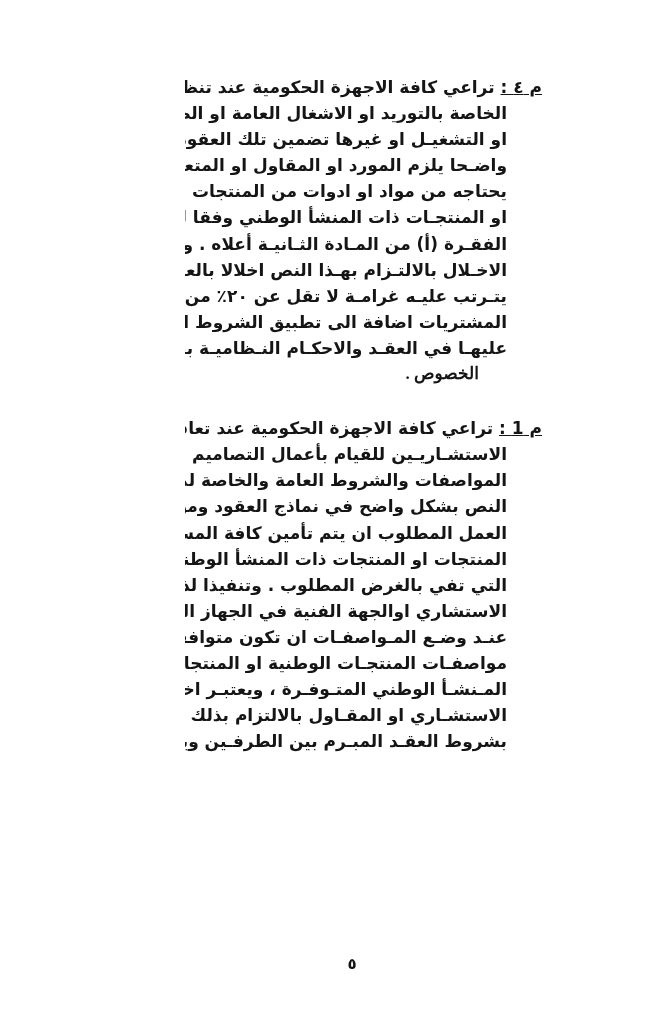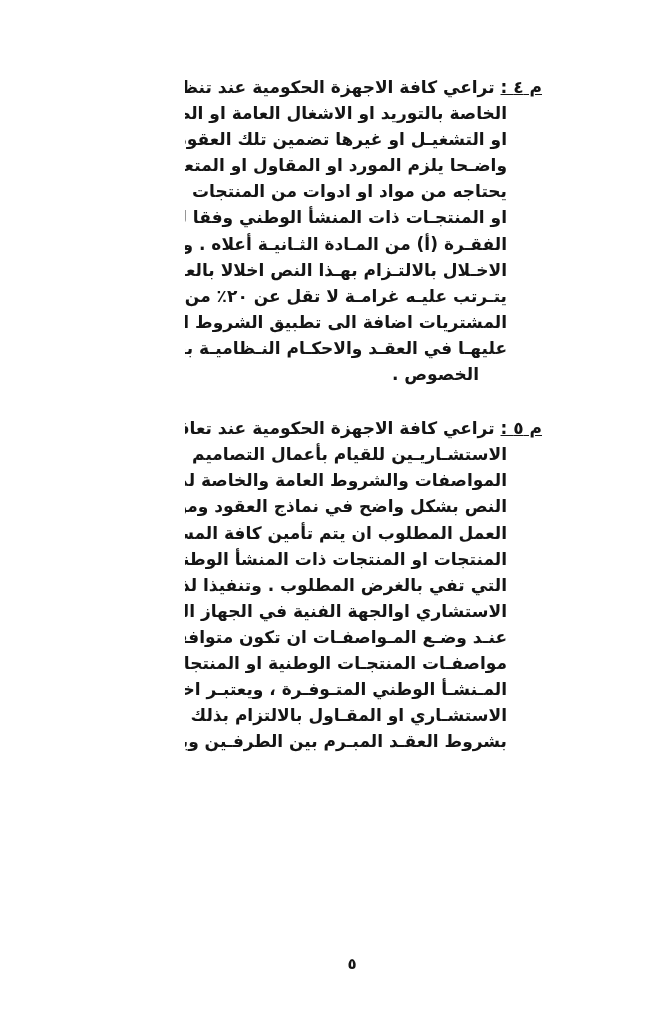--- a/index.html
+++ b/index.html
@@ -40,20 +40,21 @@
     text-align-last: justify;
     letter-spacing: 0.1px;
   }
   .line.first {
     margin-right: 0;
   }
   .line.end {
     text-align: left;
     text-align-last: right;
     padding-right: 28px;
+    font-family: Liberation Serif, serif;
   }
   .marker {
     white-space: nowrap;
     text-decoration: underline;
   }
   .page-number {
     position: absolute;
     top: 955px;
     left: 340px;
     width: 24px;
@@ -79,21 +80,21 @@
       <div class="line">او المنتجـات ذات المنشأ الوطني وفقا لما ورد في</div>
       <div class="line">الفقـرة (أ) من المـادة الثـانيـة أعلاه . ويعتبر</div>
       <div class="line">الاخـلال بالالتـزام بهـذا النص اخلالا بالعقد</div>
       <div class="line">يتـرتب عليـه غرامـة لا تقل عن ٢٠٪ من قيمة</div>
       <div class="line">المشتريات اضافة الى تطبيق الشروط المنصوص</div>
       <div class="line">عليهـا في العقـد والاحكـام النـظاميـة بهـذا</div>
       <div class="line end">الخصوص .</div>
     </section>
 
     <section class="article">
-      <div class="line first"><span class="marker">م ٥ :</span> <span>تراعي كافة الاجهزة الحكومية عند تعاقدها مع</span></div>
+      <div class="line first"><span class="marker">م 1 :</span> <span>تراعي كافة الاجهزة الحكومية عند تعاقدها مع</span></div>
       <div class="line">الاستشـاريـين للقيام بأعمال التصاميم ووضع</div>
       <div class="line">المواصفات والشروط العامة والخاصة لمشروعاتها</div>
       <div class="line">النص بشكل واضح في نماذج العقود ومواصفات</div>
       <div class="line">العمل المطلوب ان يتم تأمين كافة المستلزمات من</div>
       <div class="line">المنتجات او المنتجات ذات المنشأ الوطني المتوفرة</div>
       <div class="line">التي تفي بالغرض المطلوب . وتنفيذا لذلك يلتزم</div>
       <div class="line">الاستشاري اوالجهة الفنية في الجهاز الحكومي</div>
       <div class="line">عنـد وضـع المـواصفـات ان تكون متوافقة مع</div>
       <div class="line">مواصفـات المنتجـات الوطنية او المنتجات ذات</div>
       <div class="line">المـنشـأ الوطني المتـوفـرة ، ويعتبـر اخـلال</div>

